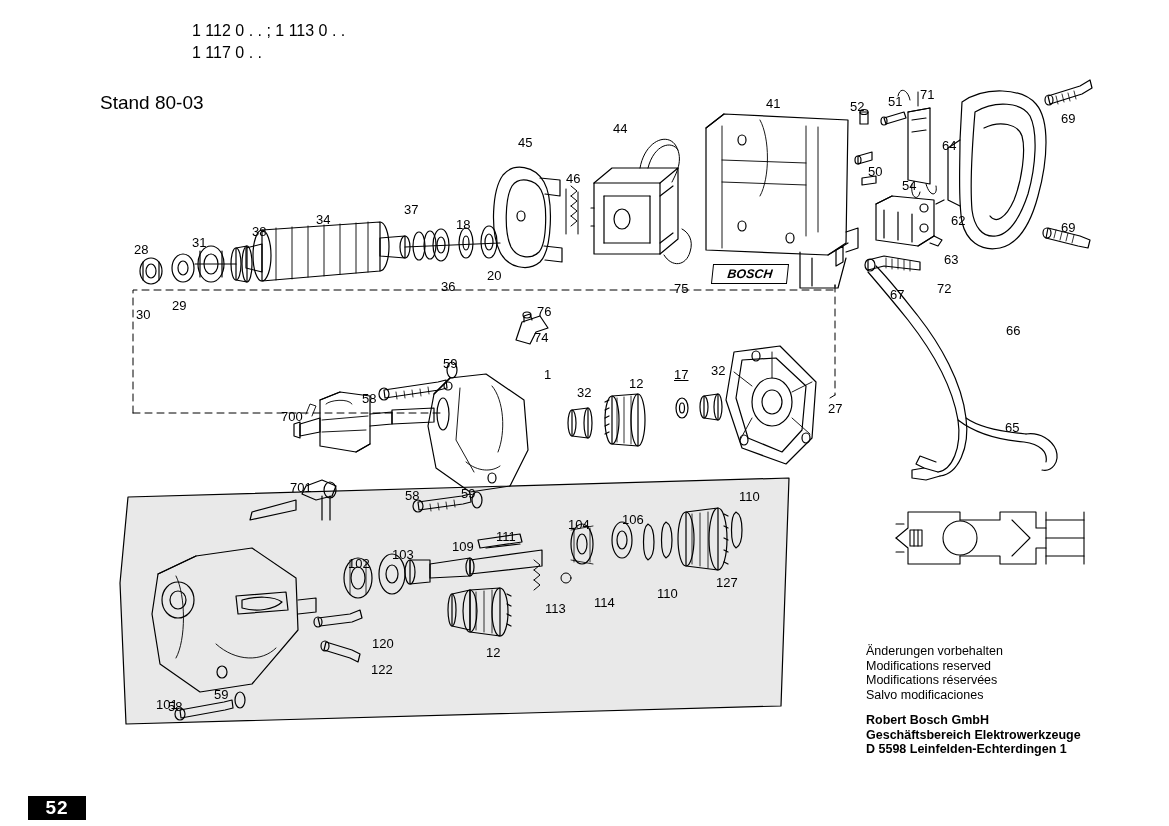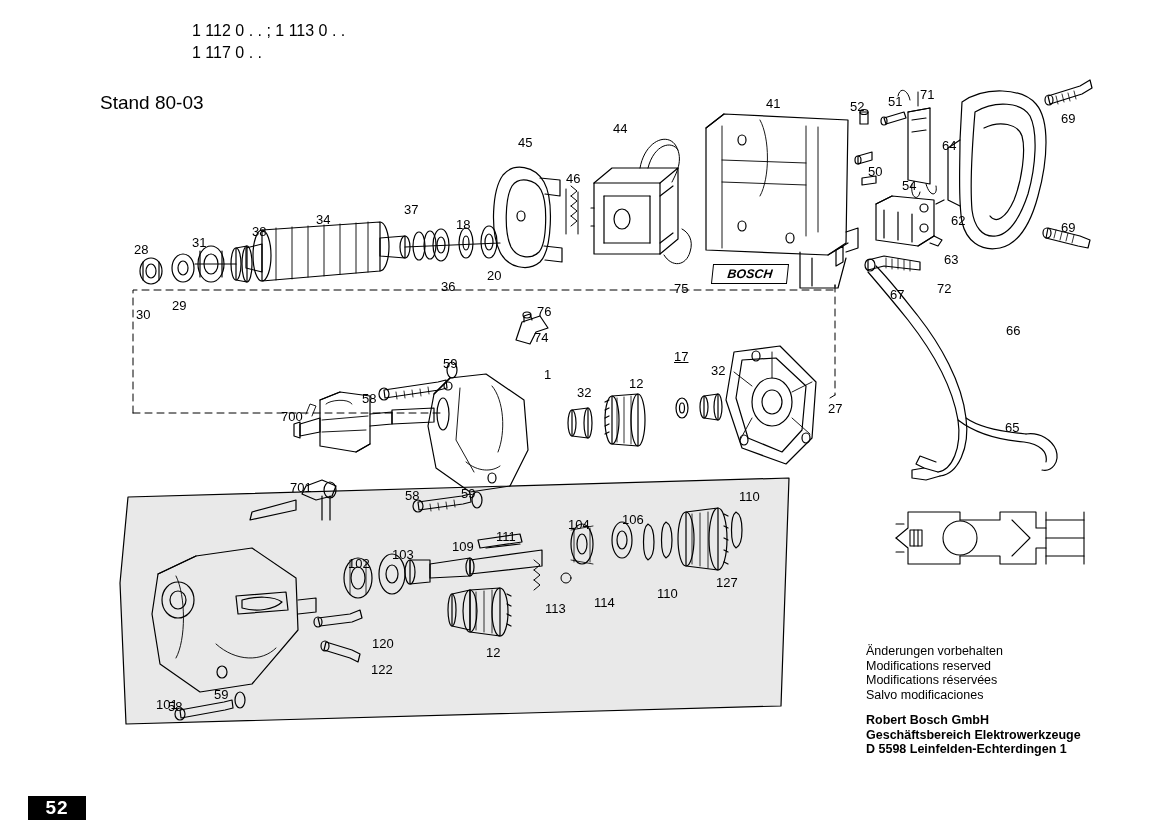--- a/index.html
+++ b/index.html
@@ -452,21 +452,21 @@
       <div class="lbl" style="left: 441px; top: 280px;">36</div>
       <div class="lbl" style="left: 487px; top: 269px;">20</div>
       <div class="lbl" style="left: 674px; top: 282px;">75</div>
       <div class="lbl" style="left: 537px; top: 305px;">76</div>
       <div class="lbl" style="left: 534px; top: 331px;">74</div>
       <div class="lbl" style="left: 1006px; top: 324px;">66</div>
       <div class="lbl" style="left: 443px; top: 357px;">59</div>
       <div class="lbl" style="left: 544px; top: 368px;">1</div>
       <div class="lbl" style="left: 577px; top: 386px;">32</div>
       <div class="lbl" style="left: 629px; top: 377px;">12</div>
-      <div class="lbl" style="left: 674px; top: 350px; text-decoration: underline;">17</div>
+      <div class="lbl" style="left: 674px; top: 368px; text-decoration: underline;">17</div>
       <div class="lbl" style="left: 711px; top: 364px;">32</div>
       <div class="lbl" style="left: 828px; top: 402px;">27</div>
       <div class="lbl" style="left: 362px; top: 392px;">58</div>
       <div class="lbl" style="left: 281px; top: 410px;">700</div>
       <div class="lbl" style="left: 1005px; top: 421px;">65</div>
       <div class="lbl" style="left: 290px; top: 481px;">701</div>
       <div class="lbl" style="left: 405px; top: 489px;">58</div>
       <div class="lbl" style="left: 461px; top: 487px;">59</div>
       <div class="lbl" style="left: 739px; top: 490px;">110</div>
       <div class="lbl" style="left: 568px; top: 518px;">104</div>

